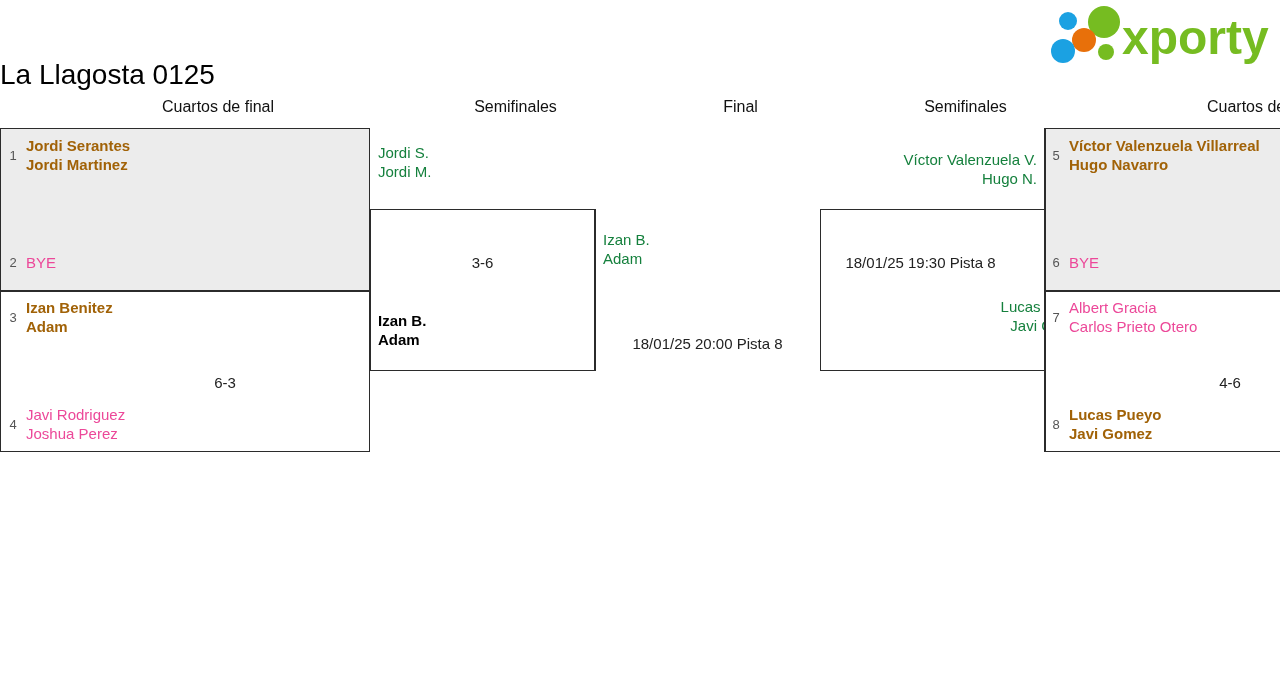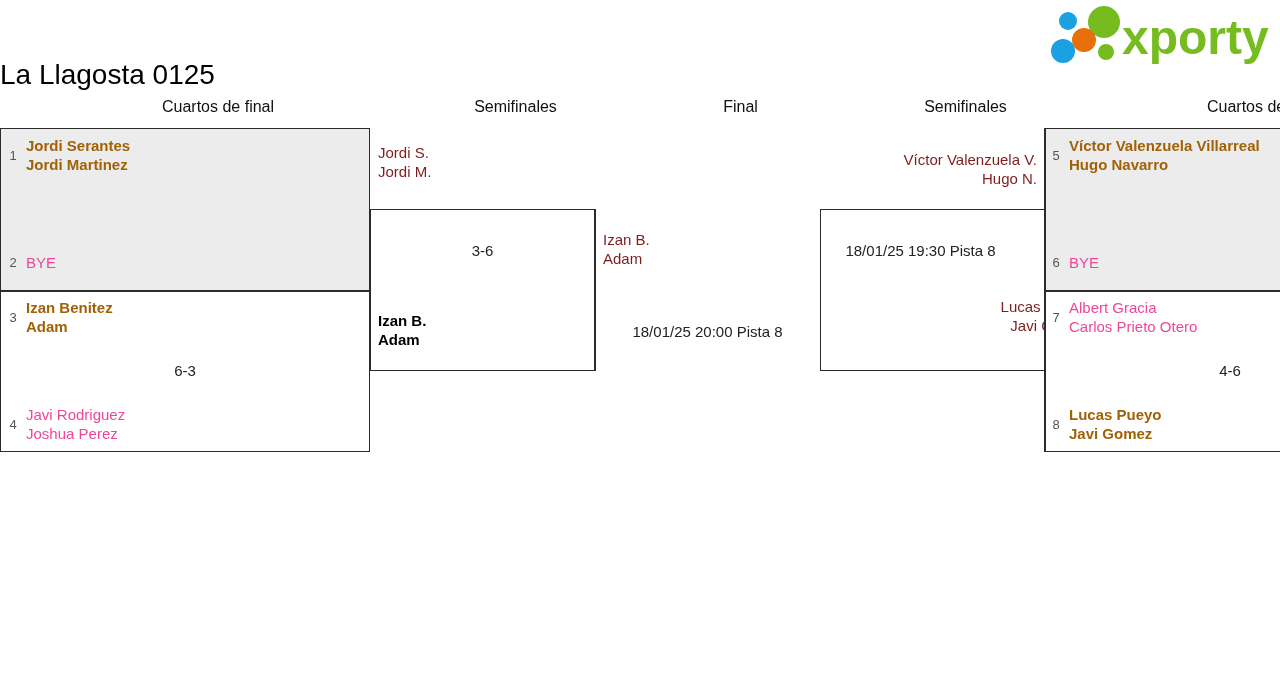--- a/index.html
+++ b/index.html
@@ -100,33 +100,34 @@
   .winner .names { font-weight: bold; color: #a16207; }
   .loser .names { font-weight: normal; color: #ec4899; }
 
   
   .score {
     position: absolute;
     font-size: 15px;
     line-height: 19px;
     color: #222222;
     white-space: nowrap;
+    margin-top: 12px;
   }
 
   
   .team-float {
     position: absolute;
     font-size: 15px;
     line-height: 19px;
     white-space: nowrap;
   }
   .team-float .names { display: flex; flex-direction: column; }
   .team-float.right .names { align-items: flex-end; }
   .team-float.winner .names { font-weight: bold; color: #000000; }
-  .team-float.loser .names { font-weight: normal; color: #7f1d1d; }
+  .team-float.loser .names { font-weight: normal; color: #15803d; }
 
   
   .conn {
     position: absolute;
     background: #2b2b2b;
   }
 </style>
 </head>
 <body>
 
@@ -175,21 +176,21 @@
   </div>
 
   <div class="match-box" style="left:0px; top:291px; width:370px; height:161px;"></div>
   <div class="team winner" style="left:8px; top:298px;">
     <span class="seed">3</span>
     <span class="names">
       <span>Izan Benitez</span>
       <span>Adam</span>
     </span>
   </div>
-  <div class="score" style="left:0px; top:361px; width:370px; text-align:center;">6-3</div>
+  <div class="score" style="left:0px; top:361px; width:370px; text-align:center;padding-left:40px;">6-3</div>
   <div class="team loser" style="left:8px; top:405px;">
     <span class="seed">4</span>
     <span class="names">
       <span>Javi Rodriguez</span>
       <span>Joshua Perez</span>
     </span>
   </div>
 
   <div class="team-float loser" style="left:378px; top:143px;">
     <span class="names">

